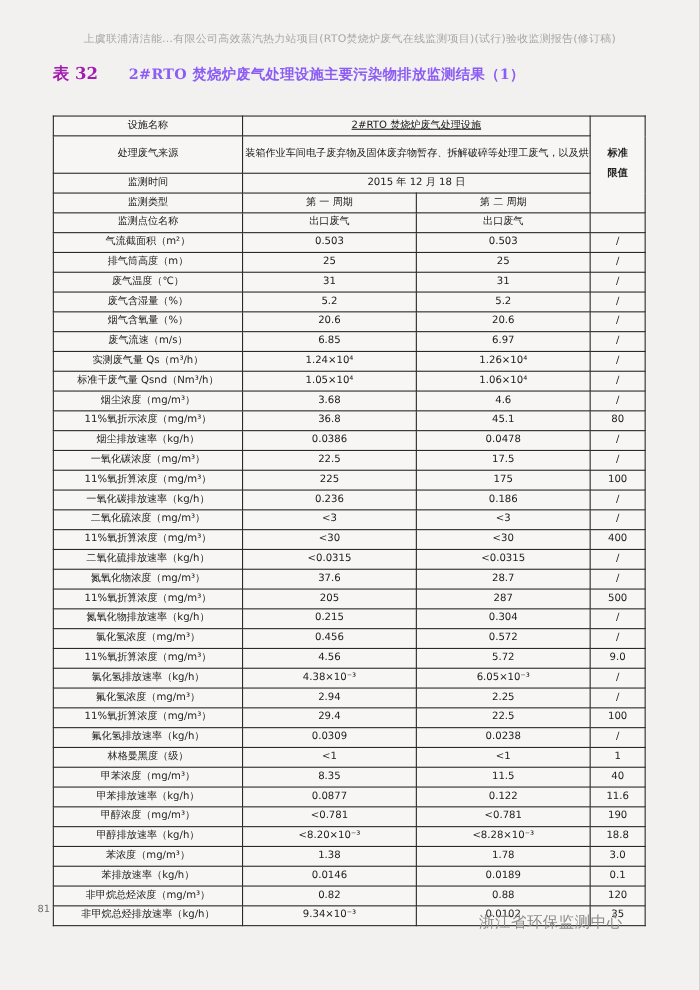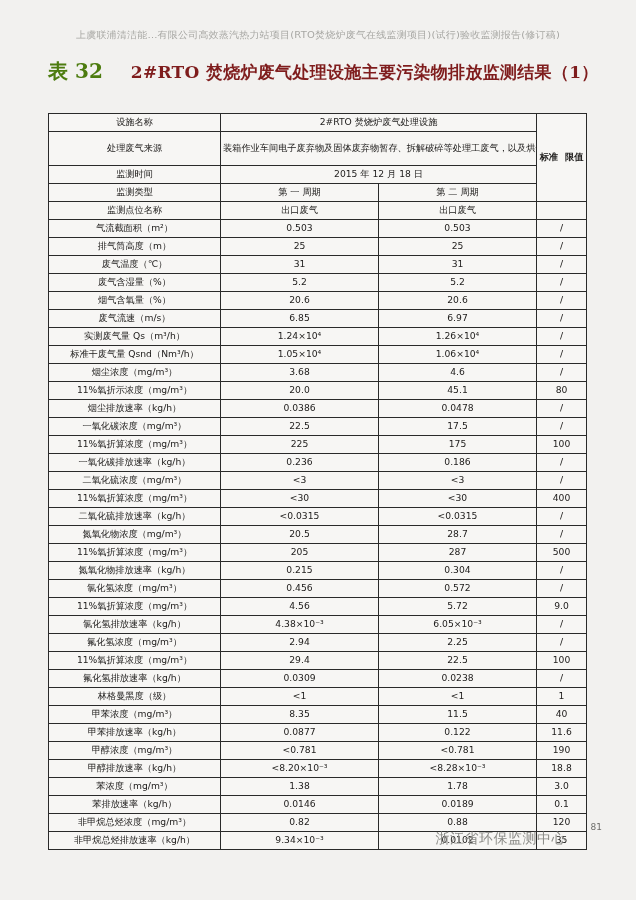--- a/index.html
+++ b/index.html
@@ -39,30 +39,30 @@
   .title-row {
     margin-top: 16px;
     display: flex;
     align-items: baseline;
     justify-content: flex-start;
     padding-left: 14px;
     gap: 28px;
   }
   .title-label {
     font-family: "DejaVu Serif", "Liberation Serif", serif;
-    font-size: 20px;
+    font-size: 15px;
     font-weight: bold;
-    color: #4d7c0f;
+    color: #a21caf;
     text-align: right;
   }
   .title-main {
     font-family: "DejaVu Serif", "Liberation Serif", serif;
-    font-size: 17px;
+    font-size: 13px;
     font-weight: bold;
-    color: #7f1d1d;
+    color: #8b5cf6;
     letter-spacing: 0.3px;
   }
   table.main {
     margin-top: 28px;
     border-collapse: collapse;
     width: 538px;
     margin-left: 14px;
     table-layout: fixed;
     background: #f7f6f4;
   }
@@ -86,46 +86,48 @@
   }
   td.limit {
     width: 50px;
     font-weight: normal;
   }
   td.limit.plain {
     font-weight: normal;
   }
   td.span-head {
     font-size: 9.4px;
+    text-decoration: underline;
   }
   td.wrap {
     white-space: normal;
     text-align: left;
     padding: 2px 4px;
     line-height: 1.3;
     font-size: 8.6px;
   }
   td.rot {
     font-size: 10px;
     font-weight: bold;
     line-height: 1.15;
     width: 50px;
   }
   .limit-stack {
     display: flex;
+    flex-direction: column;
     align-items: center;
     justify-content: center;
     gap: 7px;
   }
   .footer-page {
     position: absolute;
     left: 0;
     right: 0;
     bottom: 36px;
-    text-align: right;
+    text-align: left;
     font-size: 9px;
     color: #6d6d6a;
   }
   .footer-right {
     position: absolute;
     right: 36px;
     bottom: 20px;
     font-size: 14px;
     color: #8b8b87;
     letter-spacing: 0.5px;
@@ -235,21 +237,21 @@
             <td class="limit plain">/</td>
           </tr>
           <tr>
             <td class="lbl">烟尘浓度（mg/m³）</td>
             <td class="v">3.68</td>
             <td class="v">4.6</td>
             <td class="limit plain">/</td>
           </tr>
           <tr>
             <td class="lbl">11%氧折示浓度（mg/m³）</td>
-            <td class="v">20.0</td>
+            <td class="v">36.8</td>
             <td class="v">45.1</td>
             <td class="limit">80</td>
           </tr>
           <tr>
             <td class="lbl">烟尘排放速率（kg/h）</td>
             <td class="v">0.0386</td>
             <td class="v">0.0478</td>
             <td class="limit plain">/</td>
           </tr>
           <tr>
@@ -283,21 +285,21 @@
             <td class="limit">400</td>
           </tr>
           <tr>
             <td class="lbl">二氧化硫排放速率（kg/h）</td>
             <td class="v">&lt;0.0315</td>
             <td class="v">&lt;0.0315</td>
             <td class="limit plain">/</td>
           </tr>
           <tr>
             <td class="lbl">氮氧化物浓度（mg/m³）</td>
-            <td class="v">20.5</td>
+            <td class="v">37.6</td>
             <td class="v">28.7</td>
             <td class="limit plain">/</td>
           </tr>
           <tr>
             <td class="lbl">11%氧折算浓度（mg/m³）</td>
             <td class="v">205</td>
             <td class="v">287</td>
             <td class="limit">500</td>
           </tr>
           <tr>

